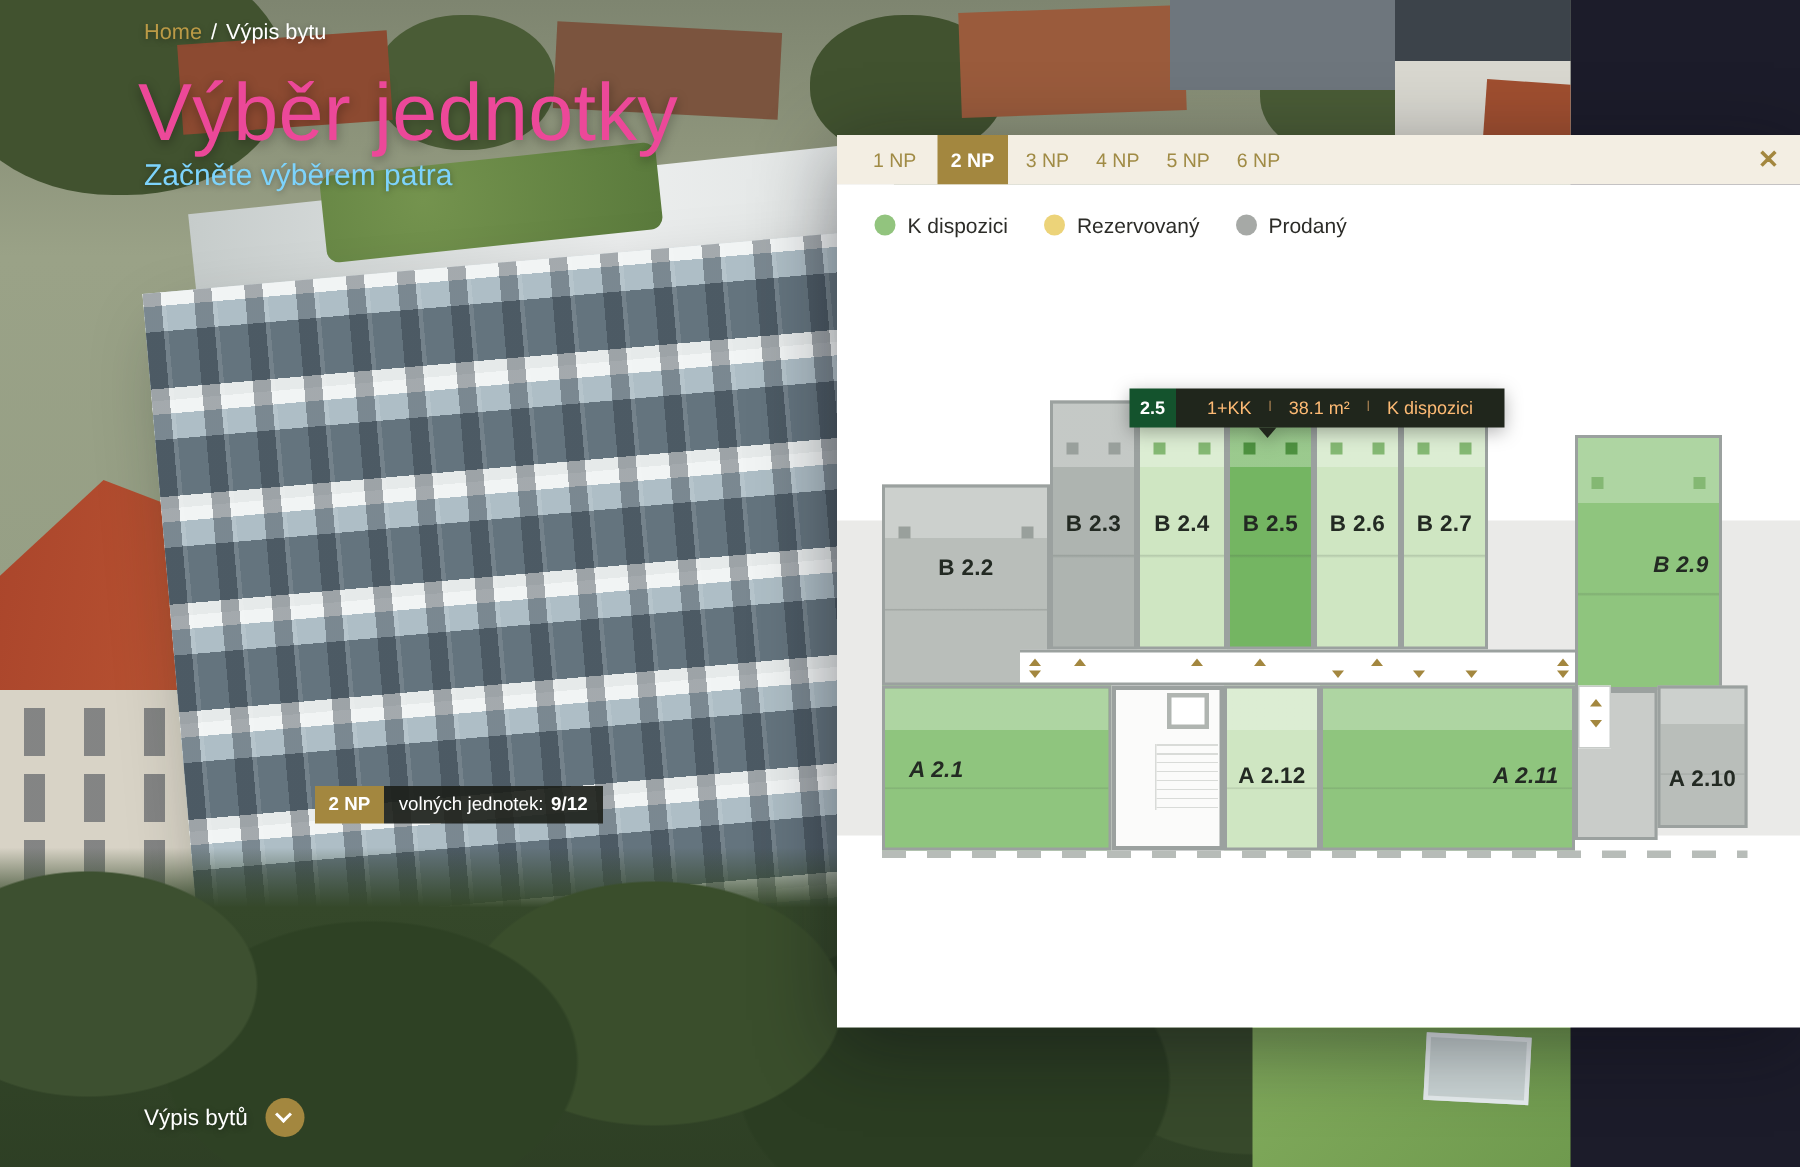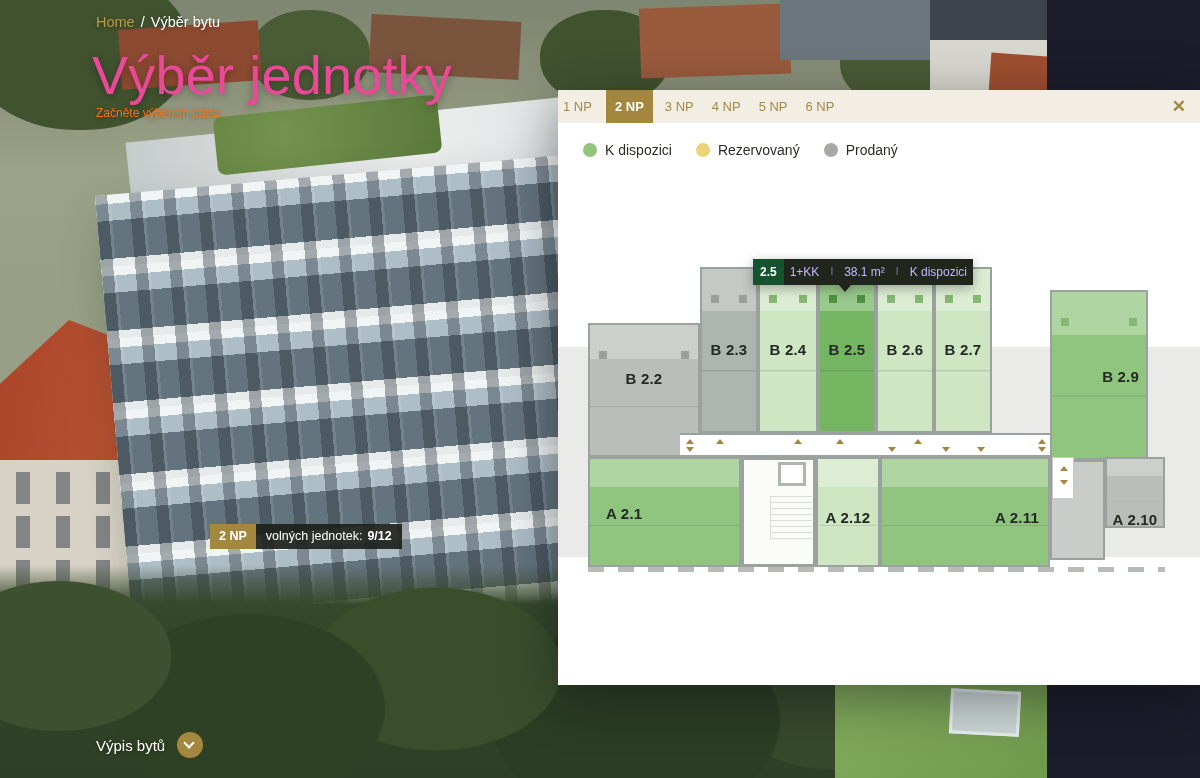--- a/index.html
+++ b/index.html
@@ -47,62 +47,62 @@
     radial-gradient(220px 150px at 95% 65%,#2e4124 0 62%,rgba(0,0,0,0) 63%),
     linear-gradient(180deg,rgba(62,80,46,0) 0,#35482a 40px,#2c3d23 100%);}
   .lawn{left:835px;top:640px;width:212px;height:138px;background:linear-gradient(135deg,#84ad5e,#6f9a4e);}
   .tub{left:950px;top:690px;width:70px;height:45px;background:#ccd6d6;border:3px solid #e8eef0;transform:rotate(3deg);}
 
   
   .crumb{left:96px;top:14px;font-size:14.5px;color:#fff;display:flex;gap:6px;text-shadow:0 1px 4px rgba(0,0,0,.35);}
   .crumb-home{color:#bb9a46;cursor:pointer;}
   .title{left:92px;top:44px;margin:0;font-size:54px;font-weight:500;color:#ec4899;letter-spacing:.2px;
          text-shadow:0 2px 8px rgba(0,0,0,.35);}
-  .subtitle{left:96px;top:106px;font-size:12px;color:#f97316;text-shadow:0 1px 4px rgba(0,0,0,.35);}
+  .subtitle{left:96px;top:106px;font-size:20px;color:#7dd3fc;text-shadow:0 1px 4px rgba(0,0,0,.35);}
   .floor-badge{left:210px;top:524px;height:25px;display:flex;font-size:12.5px;cursor:pointer;}
   .fb-floor{background:#a3873f;color:#fff;font-weight:700;padding:0 9px;line-height:25px;}
   .fb-text{background:rgba(30,33,28,.93);color:#fff;padding:0 10px;line-height:25px;white-space:nowrap;}
   .fb-text b{font-weight:700;margin-left:5px;}
   .list-btn{left:96px;top:732px;display:flex;align-items:center;gap:12px;color:#fff;font-size:15px;cursor:pointer;
             text-shadow:0 1px 4px rgba(0,0,0,.4);}
   .down-circle{width:26px;height:26px;border-radius:50%;background:#a3873f;position:relative;display:inline-block;}
   .down-circle .chev{position:absolute;left:8px;top:7px;width:8px;height:8px;
                      border-left:2px solid #fff;border-bottom:2px solid #fff;transform:rotate(-45deg);}
 
   
   .panel{left:558px;top:90px;width:642px;height:595px;box-shadow:0 12px 50px rgba(10,10,20,.45);}
-  .tabs{position:relative;height:33px;background:#f3eee3;display:flex;align-items:stretch;padding-left:5px;}
+  .tabs{position:relative;height:33px;background:#f3eee3;display:flex;align-items:stretch;padding-left:24px;}
   .tab{line-height:33px;font-size:13px;color:#a08b45;margin-right:18px;cursor:pointer;white-space:nowrap;}
   .tab.sel{background:#a3873f;color:#fff;padding:0 9px;margin-left:-4px;margin-right:12px;font-weight:600;}
   .close-x{position:absolute;right:14px;top:0;line-height:33px;color:#a3873f;font-size:17px;font-weight:700;cursor:pointer;}
   .pbody{position:absolute;left:0;top:33px;width:642px;height:562px;background:#fff;}
   .legend{position:absolute;left:25px;top:19px;display:flex;gap:24px;align-items:center;font-size:14px;color:#2c2c28;}
   .litem{display:flex;align-items:center;}
   .ldot{width:14px;height:14px;border-radius:50%;margin-right:8px;}
   .ld-g{background:#92c47e;} .ld-y{background:#ecd379;} .ld-s{background:#a6a9a6;}
 
   
   .plan{position:absolute;left:0;top:0;width:642px;height:562px;}
   .site-band{position:absolute;left:0;top:224px;width:642px;height:210px;background:#eaeae8;}
   .unit{position:absolute;border:2px solid #9ba19f;cursor:pointer;
         background-image:linear-gradient(to bottom,rgba(255,255,255,.28) 0 26%,rgba(255,255,255,0) 26%),
                          linear-gradient(to bottom,rgba(0,0,0,0) 62%,rgba(60,70,65,.18) 62.6%,rgba(0,0,0,0) 63.6%);}
-  .g-light{background-color:#cfe6c2;} .g-med{background-color:#8fc57e;}
+  .g-light{background-color:#cfe6c2;} .g-med{background-color:#8fc57e;font-style:italic;}
   .g-hover{background-color:#74b562;} .sold{background-color:#b9beba;} .sold2{background-color:#aeb4b0;}
   .ulabel{position:absolute;left:0;right:0;text-align:center;font-size:15px;font-weight:700;color:#232a23;letter-spacing:.2px;}
   .u-b22{left:30px;top:200px;width:112px;height:134px;} .u-b22 .ulabel{top:45px;}
   .strip{top:144px;height:166px;} .strip .ulabel{top:72px;}
   .u-b23{left:142px;width:58px;text-decoration:underline;} .u-b24{left:200px;width:60px;} .u-b25{left:260px;width:58px;}
   .u-b26{left:318px;width:58px;} .u-b27{left:376px;width:58px;} .u-b28{left:434px;width:58px;}
   .u-b29{left:492px;top:167px;width:98px;height:170px;} .u-b29 .ulabel{top:76px;left:auto;right:7px;text-align:right;}
   .u-a21{left:30px;top:334px;width:153px;height:110px;} .u-a21 .ulabel{top:46px;left:16px;right:auto;text-align:left;}
   .u-a212{left:258px;top:334px;width:64px;height:110px;} .u-a212 .ulabel{top:50px;}
   .u-a211{left:322px;top:334px;width:170px;height:110px;} .u-a211 .ulabel{top:50px;left:auto;right:9px;text-align:right;}
   .u-hall{left:492px;top:337px;width:55px;height:100px;background:#c9ccc9;border:2px solid #9ba19f;}
-  .u-a210{left:547px;top:334px;width:60px;height:71px;} .u-a210 .ulabel{top:52px;}
+  .u-a210{left:547px;top:334px;width:60px;height:95px;} .u-a210 .ulabel{top:52px;}
   
   .sq::before,.sq::after{content:"";position:absolute;top:26px;width:8px;height:8px;background:#84b873;}
   .sq::before{left:9px;} .sq::after{right:9px;}
   .sq.sold::before,.sq.sold::after,.sq.sold2::before,.sq.sold2::after{background:#99a09c;}
   .sq.g-hover::before,.sq.g-hover::after{background:#4e9140;}
   .corridor{position:absolute;left:122px;top:310px;width:370px;height:24px;background:#fff;
             border-top:2px solid #9ba19f;border-bottom:2px solid #9ba19f;}
   .tri{position:absolute;width:0;height:0;border-left:4px solid rgba(0,0,0,0);border-right:4px solid rgba(0,0,0,0);}
   .tri.up{border-bottom:5px solid #a3873f;top:4px;}
   .tri.dn{border-top:5px solid #a3873f;top:12px;}
@@ -112,21 +112,21 @@
   .steps{position:absolute;left:26px;top:36px;width:42px;height:44px;border-left:1px solid #d9dbd8;
          background:repeating-linear-gradient(180deg,#d9dbd8 0 1px,rgba(0,0,0,0) 1px 6px);}
   .stub{position:absolute;left:494px;top:334px;width:22px;height:42px;background:#fff;border:1px solid #c7cbc8;}
   .stub .tri{left:7px;} .stub .tri.up{top:8px;} .stub .tri.dn{top:22px;}
   .teeth{position:absolute;left:30px;top:444px;width:577px;height:5px;
          background:repeating-linear-gradient(90deg,#b7bcb8 0 16px,rgba(0,0,0,0) 16px 30px);}
   
   .tooltip{position:absolute;left:195px;top:136px;height:26px;display:flex;z-index:6;font-size:12px;
            filter:drop-shadow(0 3px 6px rgba(0,0,0,.3));}
   .tt-badge{background:#14532d;color:#fff;font-weight:700;padding:0 7px;line-height:26px;}
-  .tt-body{background:#20261c;color:#c4b5fd;padding:0 6px;line-height:26px;display:flex;gap:11px;white-space:nowrap;justify-content:center;}
+  .tt-body{background:#20261c;color:#fdba74;padding:0 21px;line-height:26px;display:flex;gap:11px;white-space:nowrap;justify-content:center;}
   .tt-sep{opacity:.55;font-size:10px;line-height:26px;}
   .tt-arrow{position:absolute;left:86px;top:26px;width:0;height:0;
             border-left:6px solid rgba(0,0,0,0);border-right:6px solid rgba(0,0,0,0);border-top:7px solid #20261c;}
 </style>
 </head>
 <body>
 
 <div class="stage">
 
   <div class="photo">
@@ -146,21 +146,21 @@
     <div class="abs roof-garden"></div>
     <div class="abs bld"></div>
     <div class="abs trees-bottom"></div>
     <div class="abs lawn"></div>
     <div class="abs tub"></div>
   </div>
 
   <div class="abs crumb">
     <span class="crumb-home">Home</span>
     <span>/</span>
-    <span>Výběr bytu</span>
+    <span>Výpis bytu</span>
   </div>
   <h1 class="abs title">Výběr jednotky</h1>
   <div class="abs subtitle">Začněte výběrem patra</div>
 
   <div class="abs floor-badge">
     <span class="fb-floor">2 NP</span>
     <span class="fb-text">
       <span>volných jednotek:</span><b>9/12</b>
     </span>
   </div>

